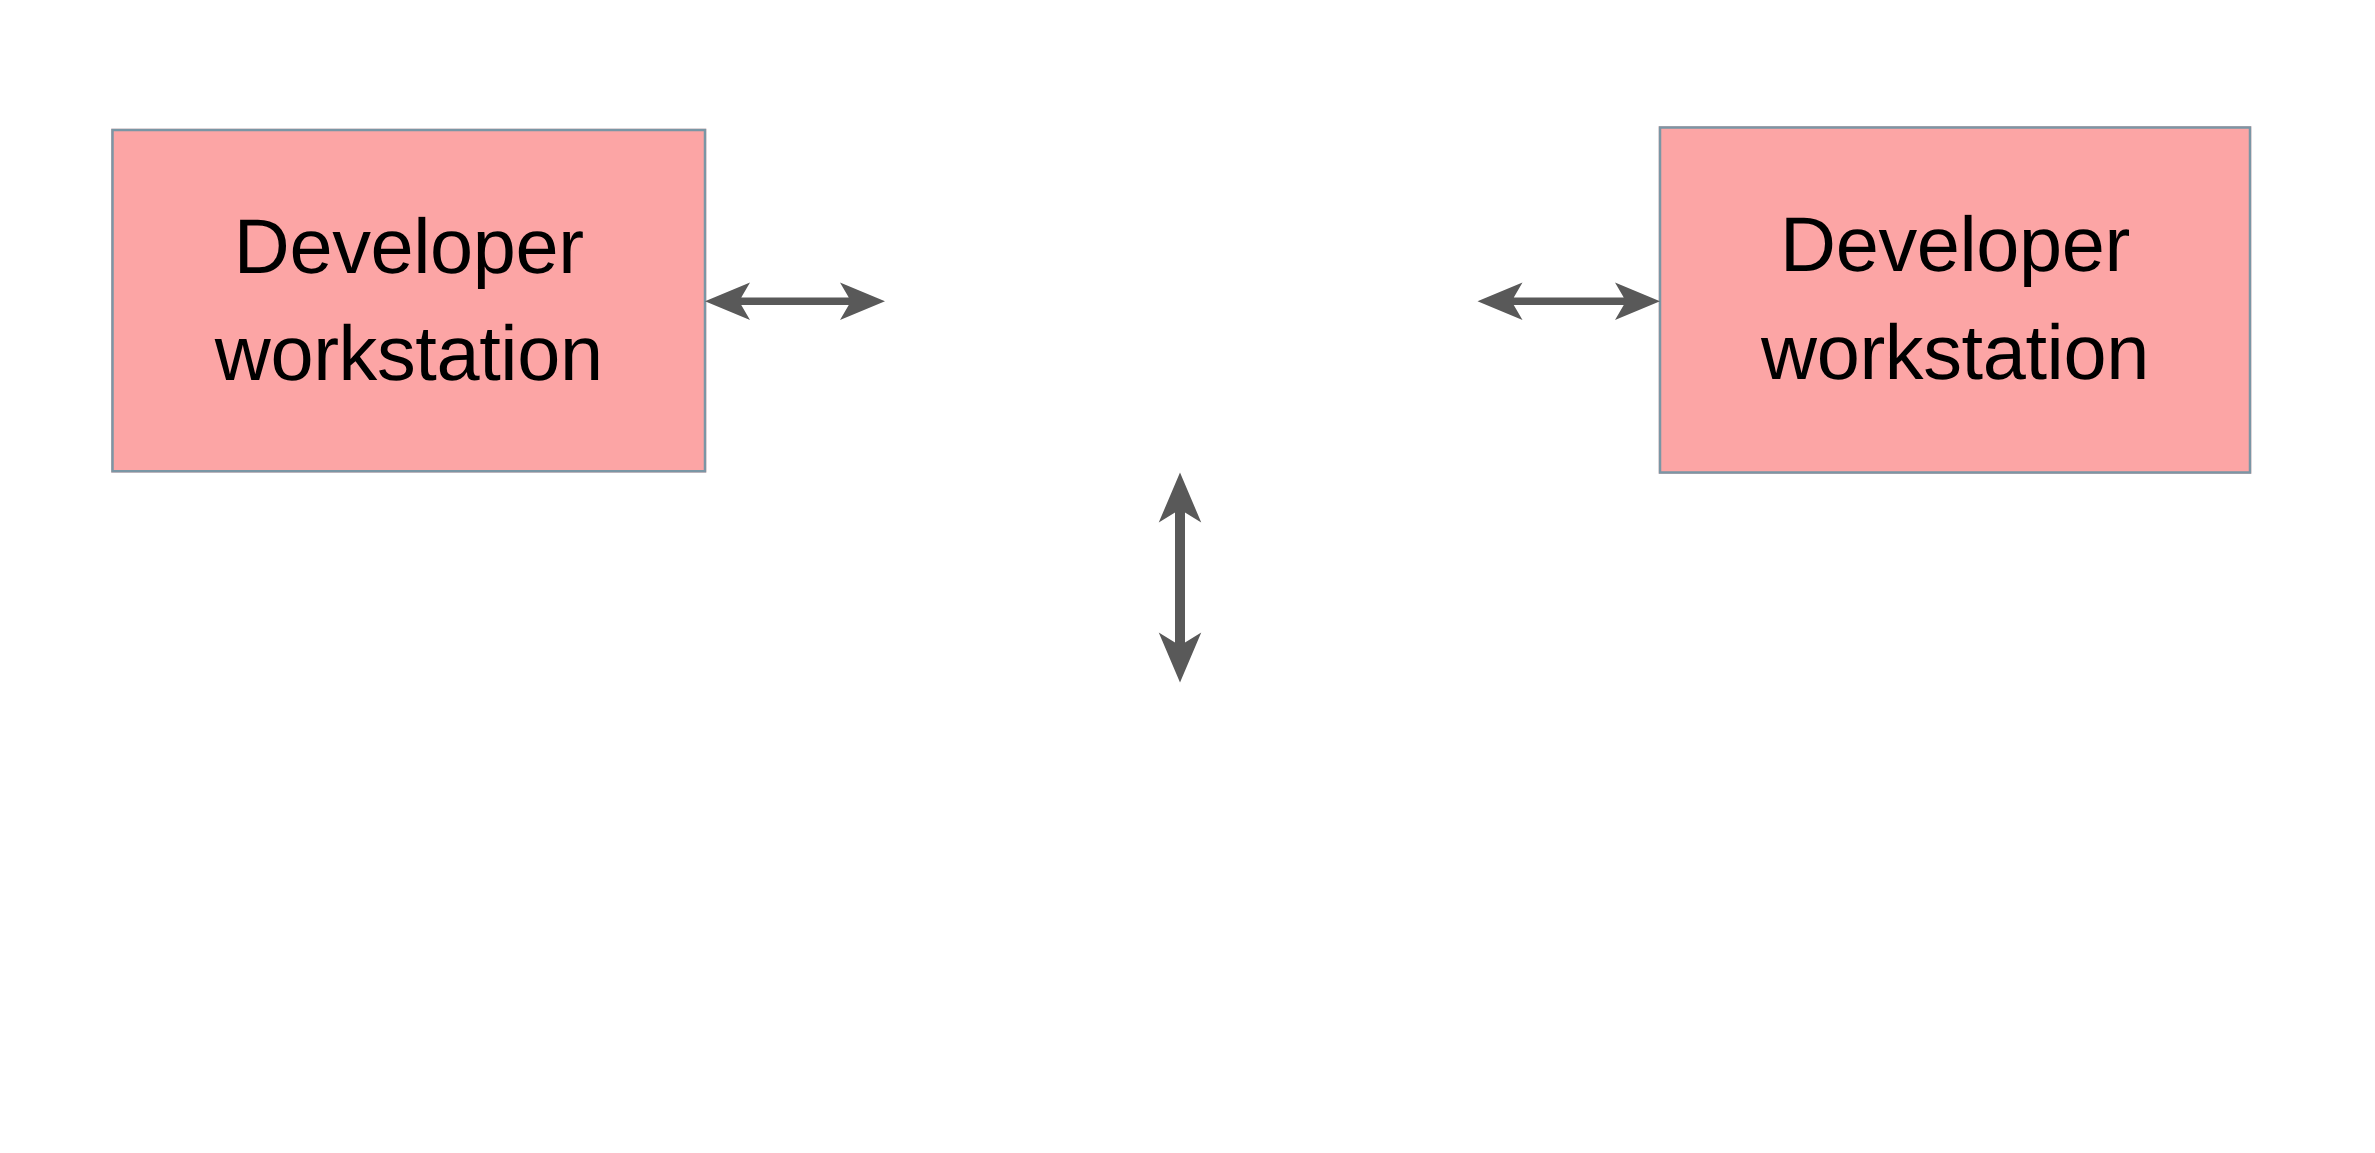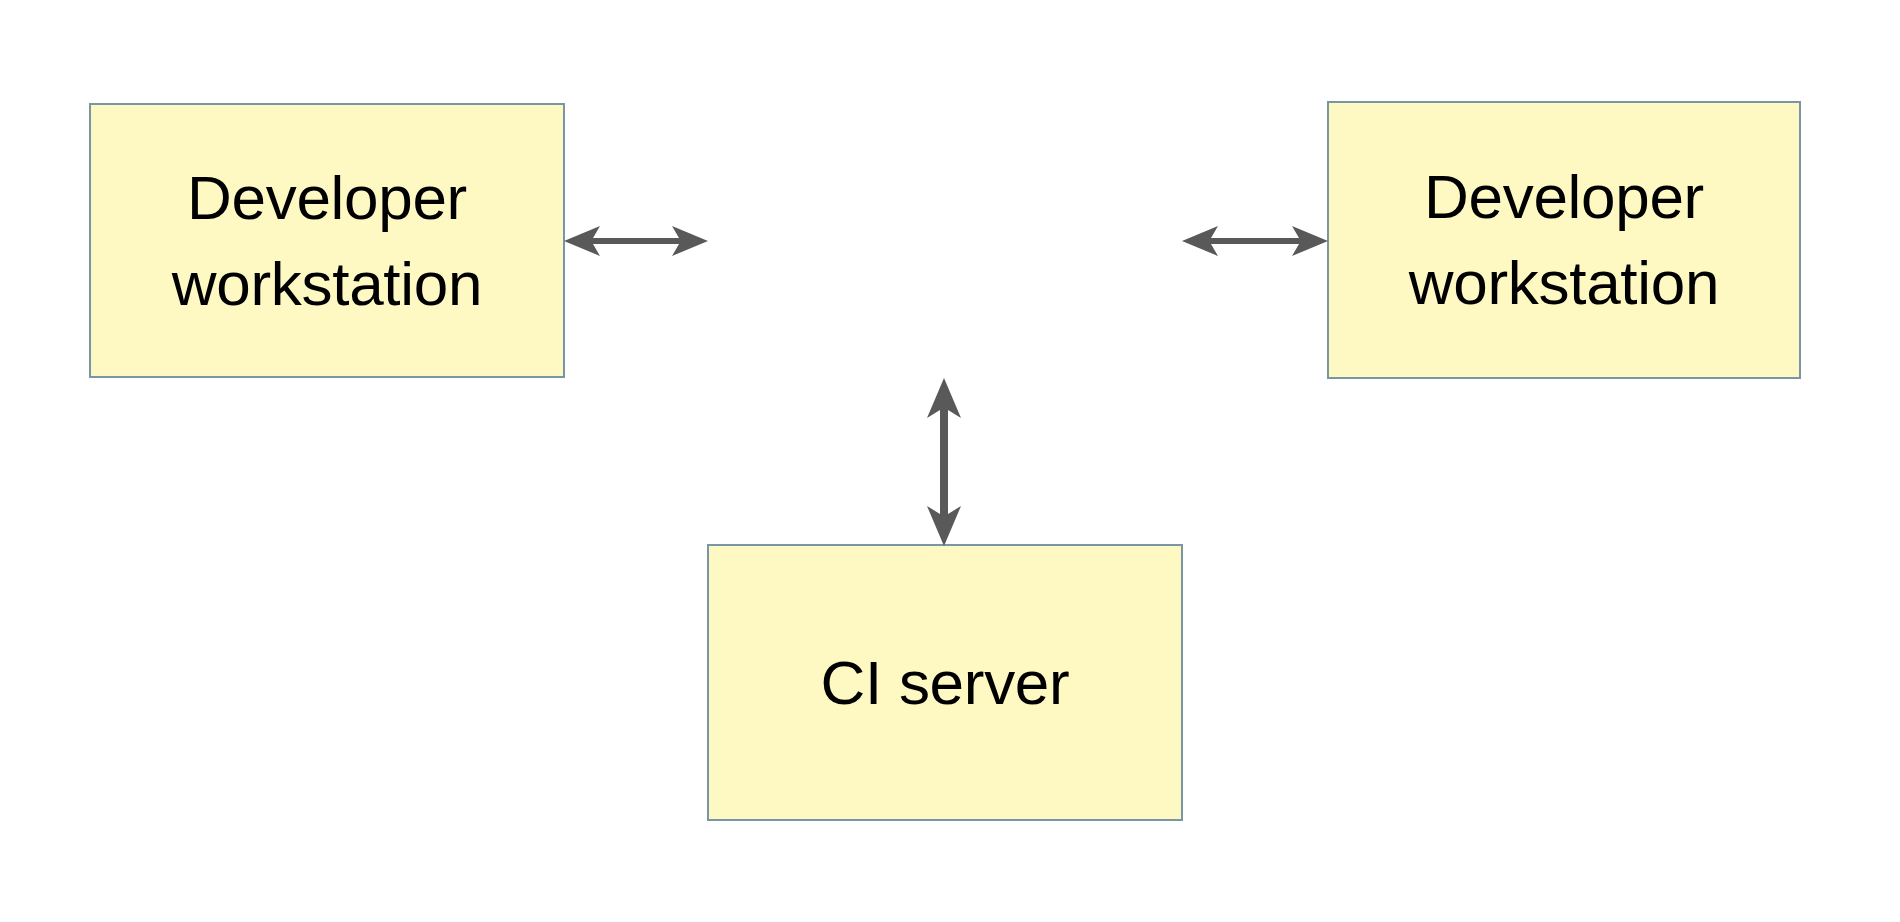--- a/index.html
+++ b/index.html
@@ -15,21 +15,21 @@
   #canvas {
     position: relative;
     width: 1900px;
     height: 922px;
     background: #ffffff;
     overflow: hidden;
   }
   .node {
     position: absolute;
     box-sizing: border-box;
-    background: #fef9c3;
+    background: #fca5a5;
     border: 2px solid #7a96a5;
     display: flex;
     align-items: center;
     justify-content: center;
     text-align: center;
   }
   .node-label {
     font-family: "Liberation Sans", sans-serif;
     font-size: 62px;
     line-height: 86px;
@@ -64,23 +64,20 @@
     <span class="node-label">Developer
 workstation</span>
   </div>
 
 
   <div class="node" id="node-dev-right">
     <span class="node-label">Developer
 workstation</span>
   </div>
 
-  <div class="node" id="node-ci">
-    <span class="node-label">CI server</span>
-  </div>
 
   <svg class="connector" id="edge-left-shared" viewBox="0 0 152 70" width="152" height="70">
     <path class="edge-path" d="M 4 35
              L 40 20
              L 33 32
              L 119 32
              L 112 20
              L 148 35
              L 112 50
              L 119 38

